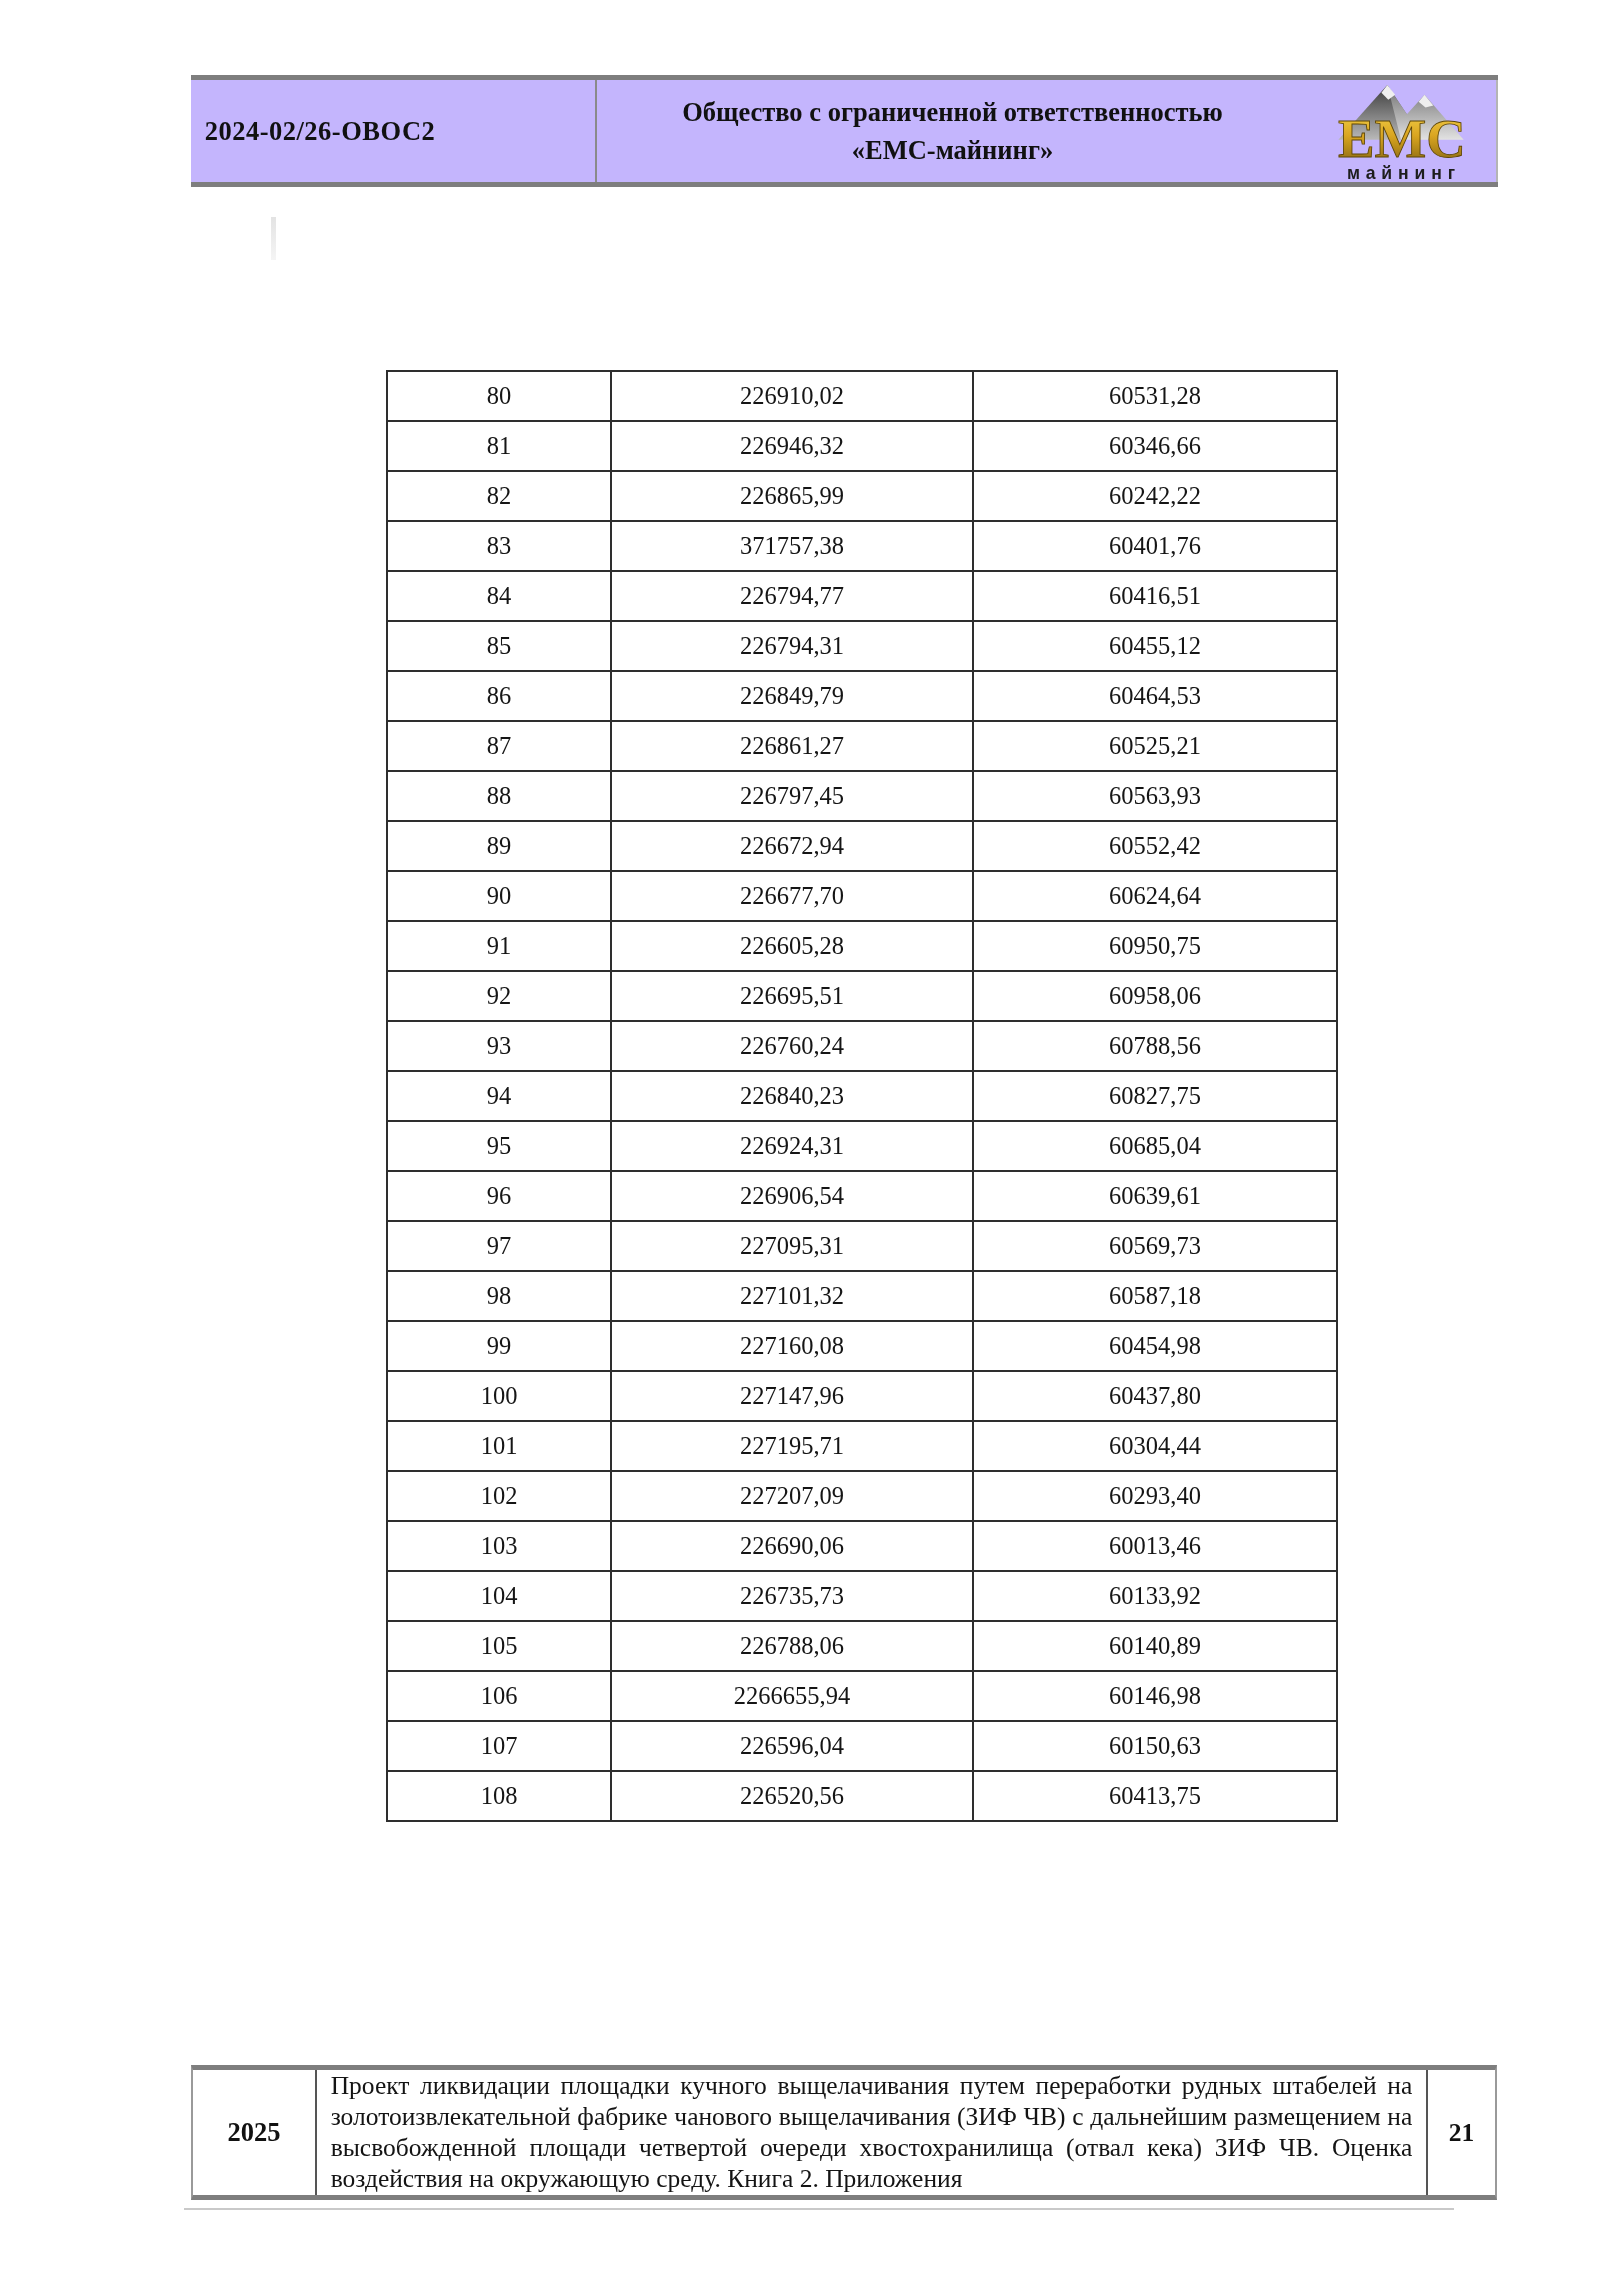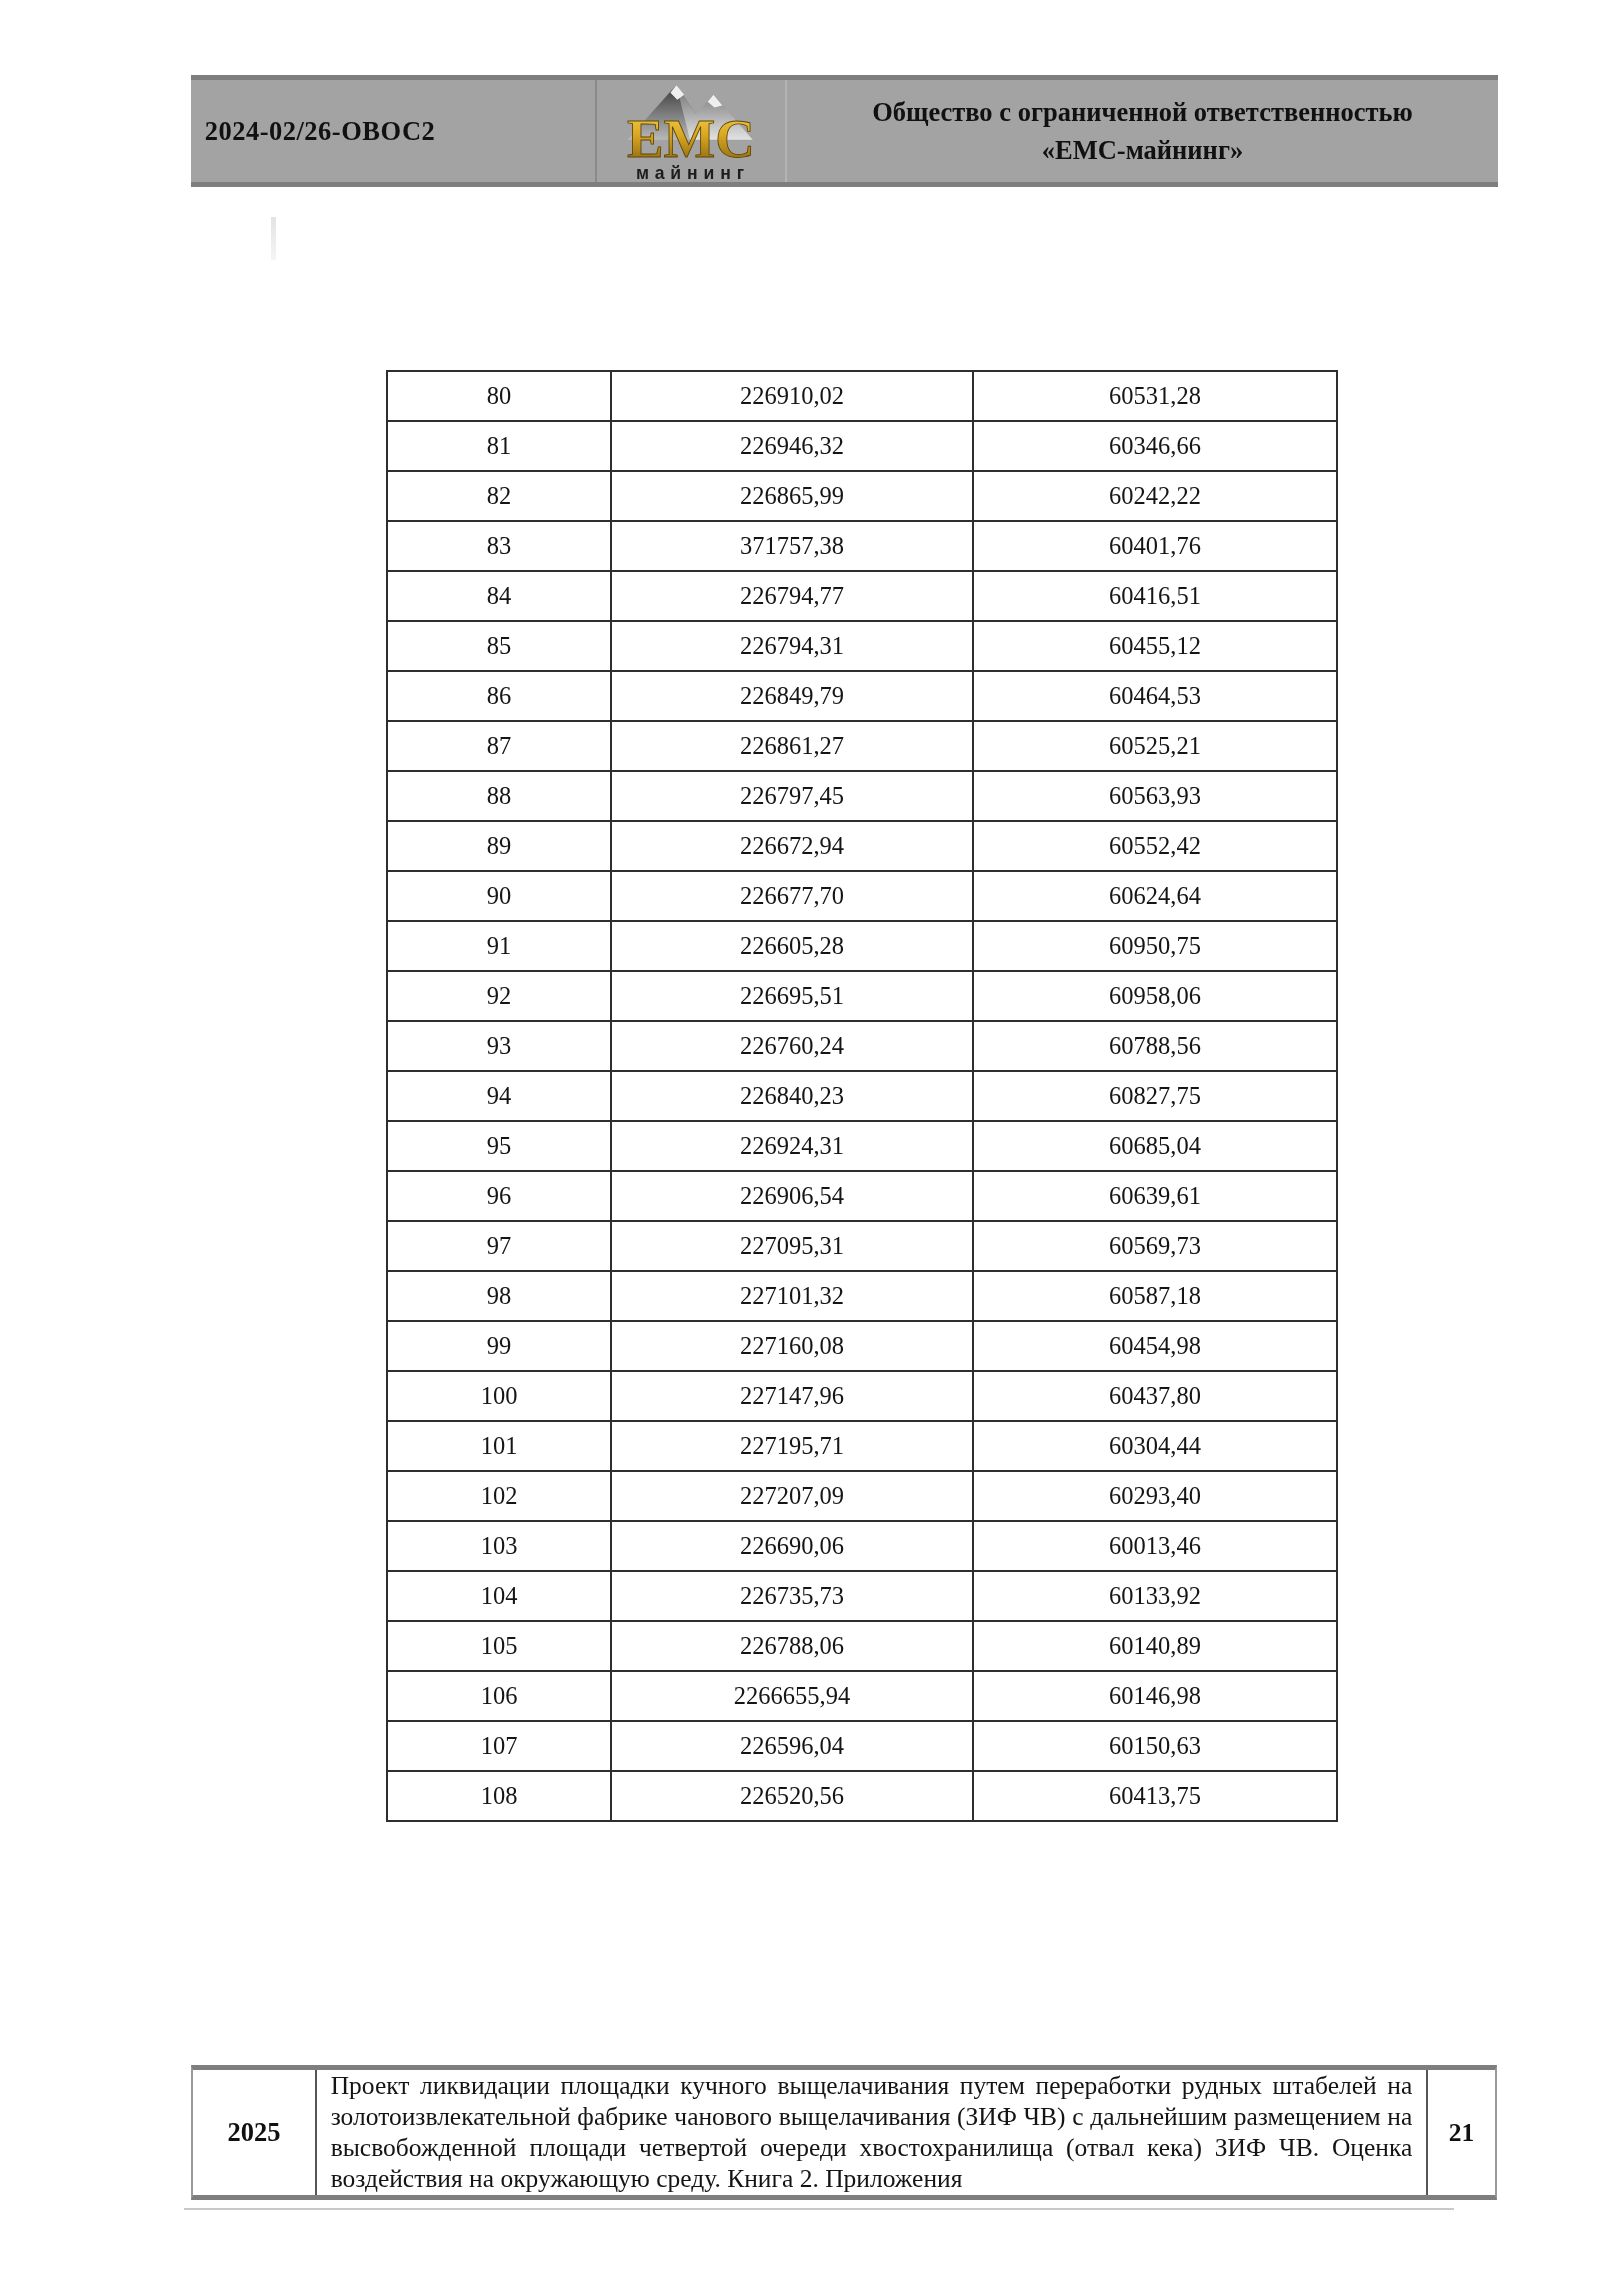--- a/index.html
+++ b/index.html
@@ -5,21 +5,21 @@
   html,body { margin:0; padding:0; background:#ffffff; }
   .page {
     position:relative; width:1613px; height:2293px; background:#ffffff;
     font-family:"Liberation Serif", serif; color:#111; overflow:hidden;
   }
 
   
   .header {
     position:absolute; left:191px; top:75px; width:1307px; height:102px;
     border-top:5.9px solid #7e7e7e; border-bottom:5.9px solid #7e7e7e;
-    display:flex; box-sizing:content-box; background:#a3a3a3;
+    display:flex; box-sizing:content-box; background:#c4b5fd;
   }
   .h-left {
     width:406px; box-sizing:border-box; border-right:2.9px solid #8a8a8a;
     display:flex; align-items:center; padding-left:13.7px;
     font-weight:bold; font-size:26.5px; letter-spacing:0.5px;
   }
   .h-logo {
     width:190px; box-sizing:border-box; border-right:2px solid #b4b4b4;
     display:flex; align-items:center; justify-content:center; overflow:visible;
   }
@@ -73,20 +73,24 @@
 </head>
 <body>
 
 <div class="page">
 
   <div class="artifact"></div>
 
   <div class="header">
     <div class="h-cell h-left">
       <span>2024-02/26-ОВОС2</span>
+    </div>
+    <div class="h-cell h-company">
+      <span>Общество с ограниченной ответственностью</span>
+      <span>«ЕМС-майнинг»</span>
     </div>
     <div class="h-cell h-logo">
       <svg viewBox="0 0 190 106">
         <defs>
           <linearGradient id="gold" x1="0" y1="0" x2="0" y2="1">
             <stop offset="0" stop-color="#f6d34c"></stop>
             <stop offset="0.45" stop-color="#d9a520"></stop>
             <stop offset="1" stop-color="#7a5c10"></stop>
           </linearGradient>
           <linearGradient id="rockL" x1="0" y1="0" x2="0" y2="1">
@@ -99,24 +103,20 @@
           </linearGradient>
         </defs>
         <polygon points="30,62 80,6 100,36 94,62" fill="url(#rockL)"></polygon>
         <polygon points="80,6 100,36 118,16 158,62 94,62" fill="url(#rockR)"></polygon>
         <polygon points="74,14 80,6 88,16 81,21" fill="#efefef"></polygon>
         <polygon points="112,23 118,16 127,27 119,29" fill="#efefef"></polygon>
         <text x="95" y="80" text-anchor="middle" font-family="Liberation Serif, serif" font-size="56" font-weight="bold" fill="url(#gold)" stroke="#5f4708" stroke-width="0.9">ЕМС</text>
         <text x="97" y="102" text-anchor="middle" font-family="Liberation Sans, sans-serif" font-size="18" font-weight="bold" fill="#1d1d1d" letter-spacing="6">майнинг</text>
       </svg>
     </div>
-    <div class="h-cell h-company">
-      <span>Общество с ограниченной ответственностью</span>
-      <span>«ЕМС-майнинг»</span>
-    </div>
   </div>
 
   <table class="coords">
     <colgroup>
       <col style="width:224px">
       <col style="width:362px">
       <col style="width:364px">
     </colgroup>
     <tbody>
         <tr>

